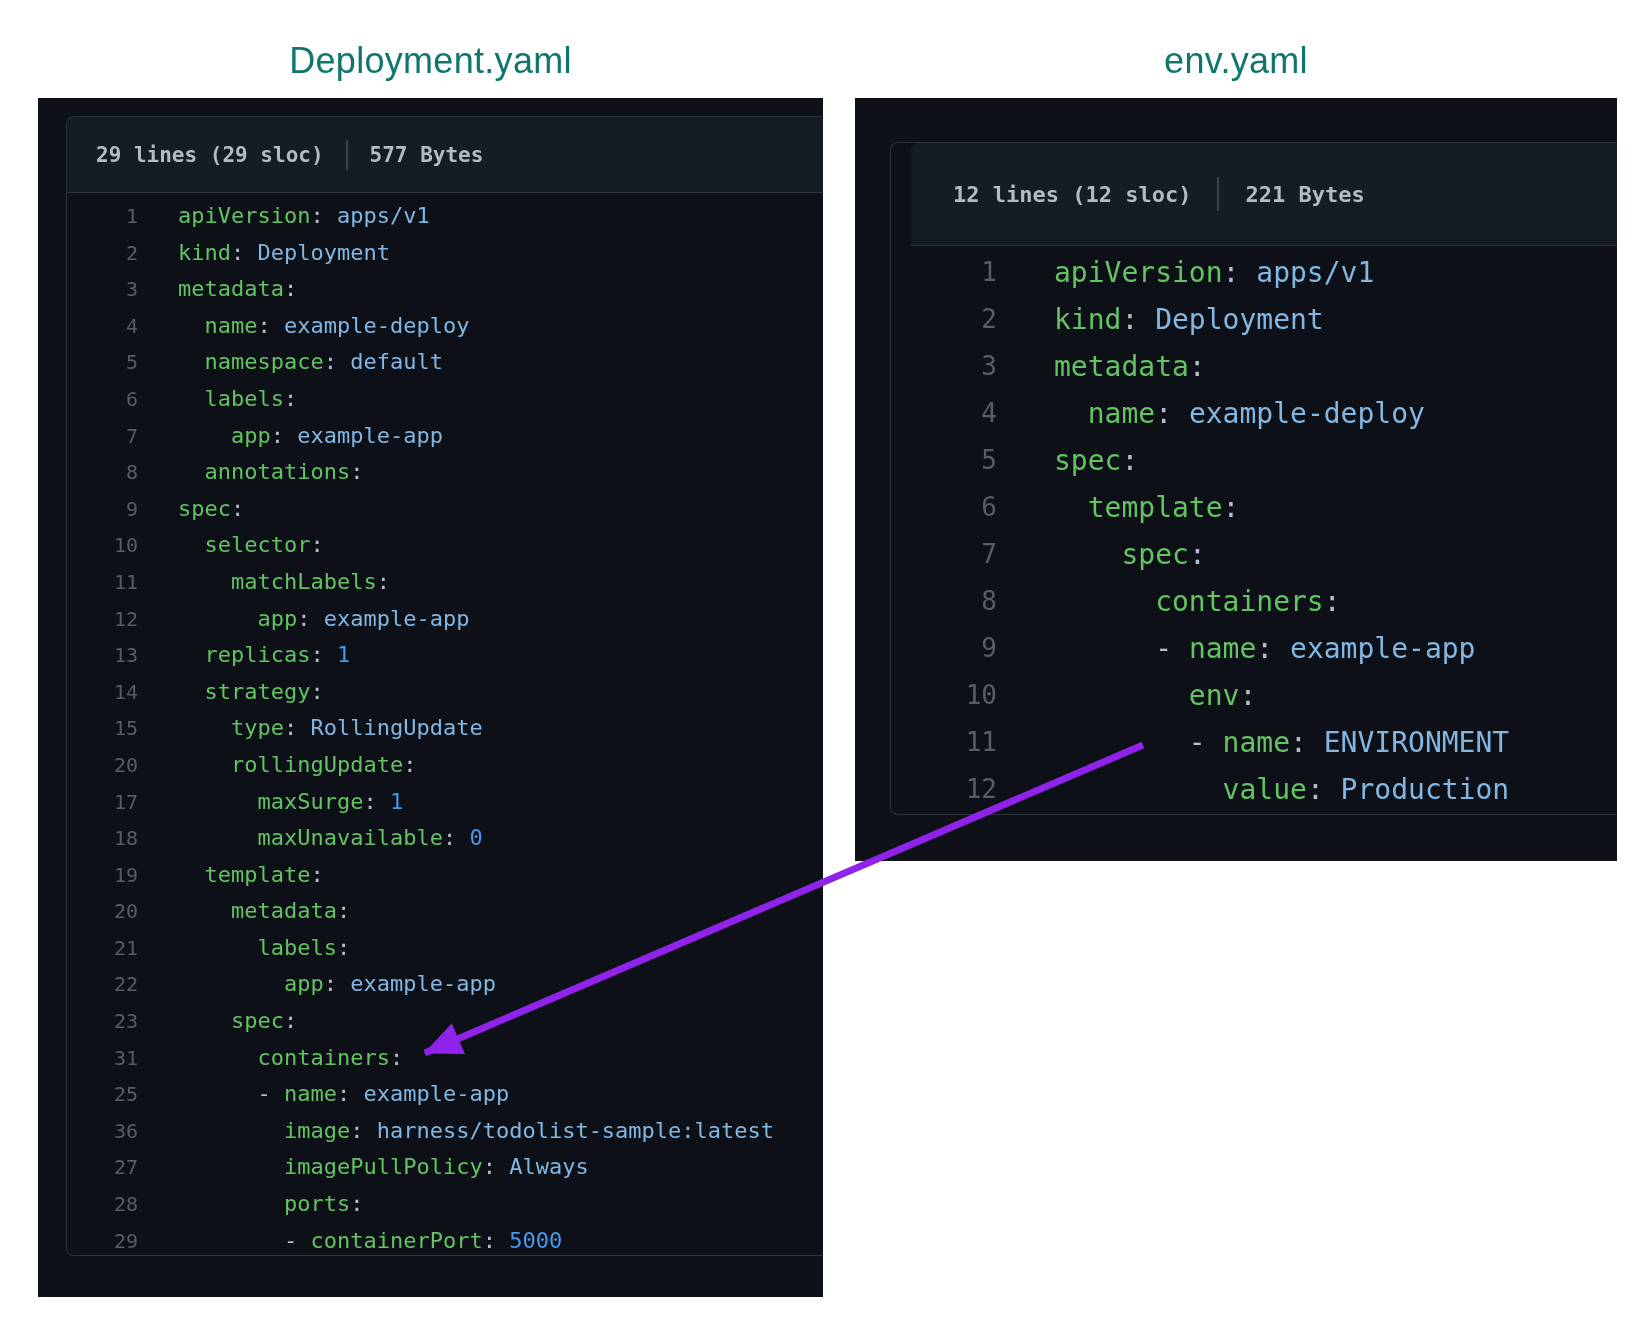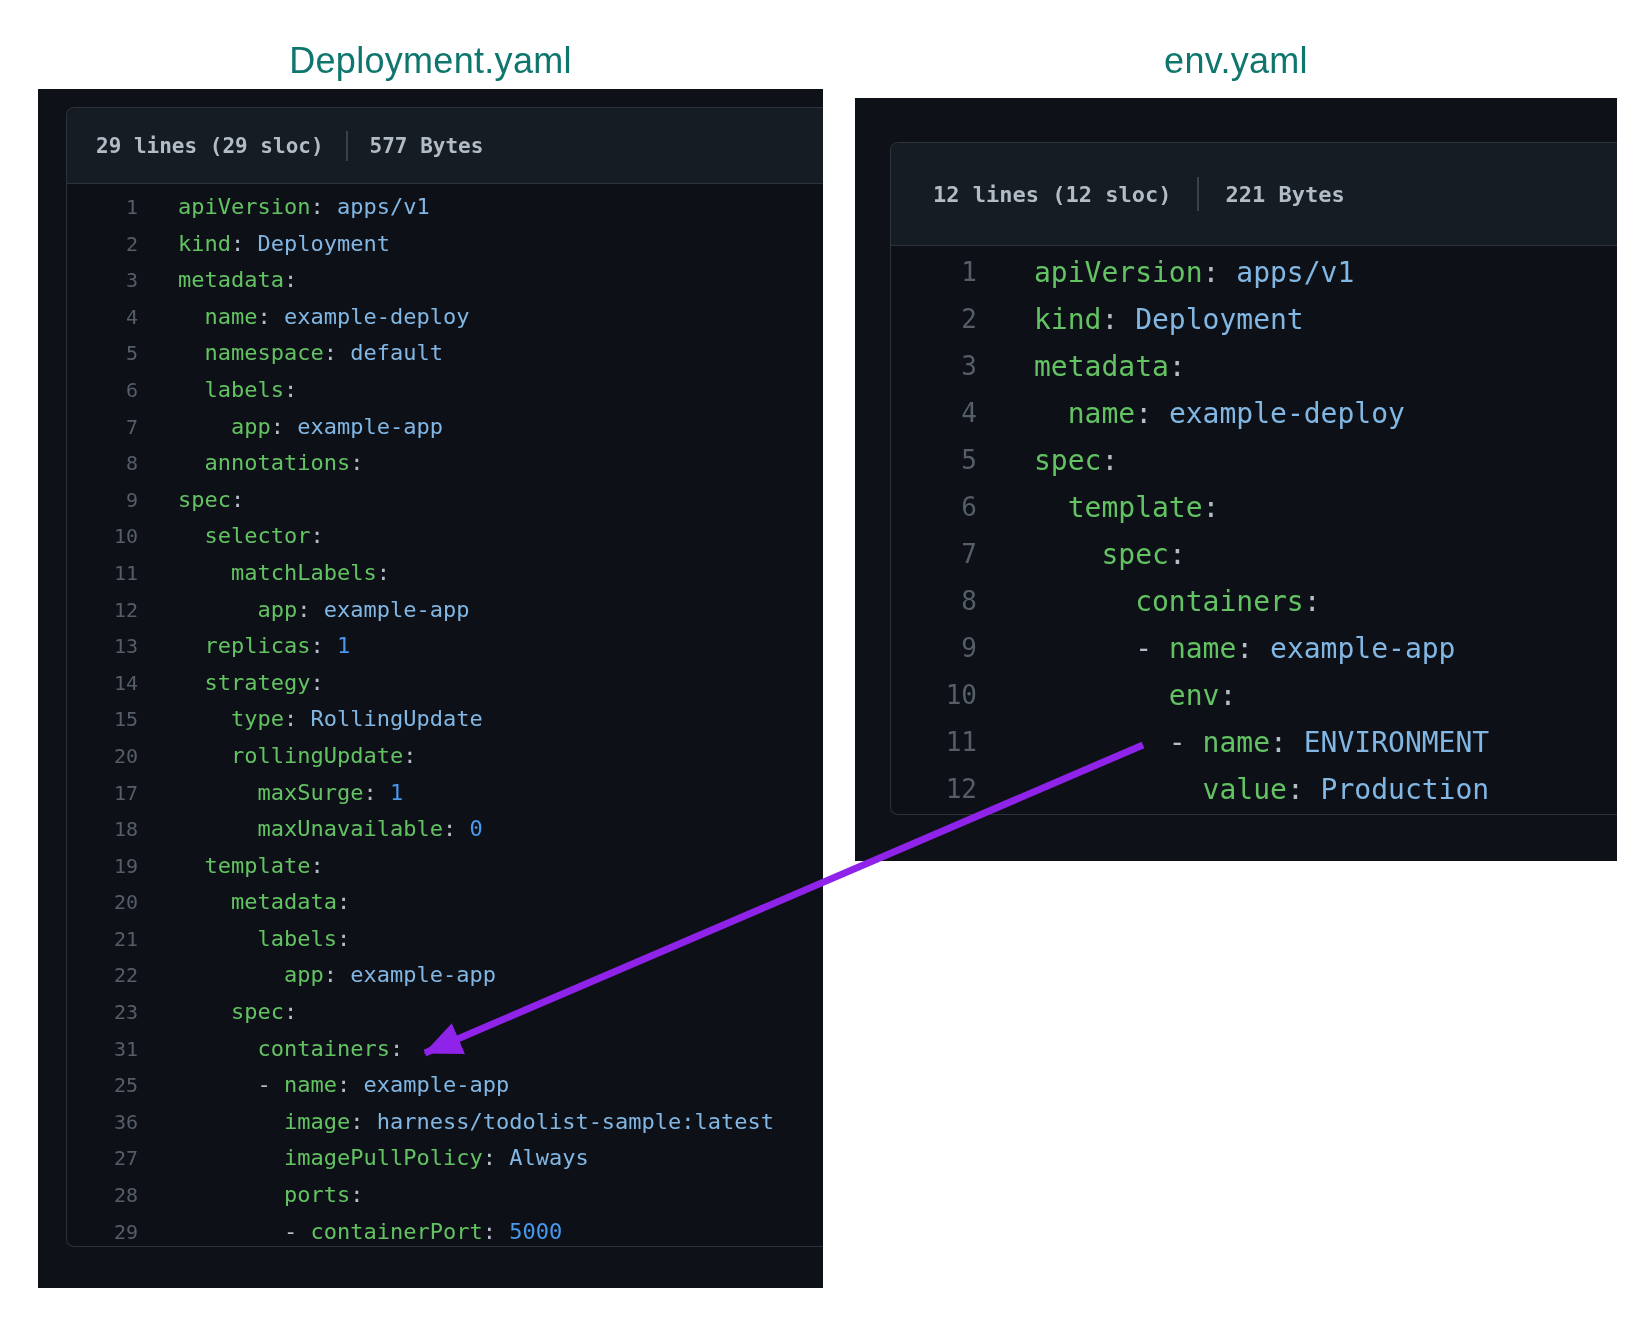--- a/index.html
+++ b/index.html
@@ -20,33 +20,33 @@
     letter-spacing: 0.3px;
   }
   #title-left  { left: 38px;  width: 785px; }
   #title-right { left: 855px; width: 762px; }
 
   .panel {
     position: absolute;
     background: #0e1117;
     overflow: hidden;
   }
-  #panel-left  { left: 38px;  top: 89px; width: 785px; height: 1199px; }
+  #panel-left  { left: 38px;  top: 98px; width: 785px; height: 1199px; }
   #panel-right { left: 855px; top: 98px; width: 762px; height: 763px; }
 
   .file-box {
     position: absolute;
     background: #0d1117;
     border: 1px solid #2d333b;
     border-right: none;
     border-radius: 8px 0 0 8px;
     box-sizing: border-box;
   }
   #panel-left  .file-box { left: 28px; top: 18px;  width: 757px; height: 1140px; }
-  #panel-right .file-box { left: 35px; top: 44px;  width: 727px; height: 673px; }
+  #panel-right .file-box { left: 35px; top: 44px;  width: 727px; height: 673px; padding-left: 20px; }
 
   .file-header {
     background: #161c23;
     border-bottom: 1px solid #2d333b;
     display: flex;
     align-items: center;
     box-sizing: border-box;
     color: #b3bcc6;
     font-family: "DejaVu Sans Mono", monospace;
     font-weight: 600;

